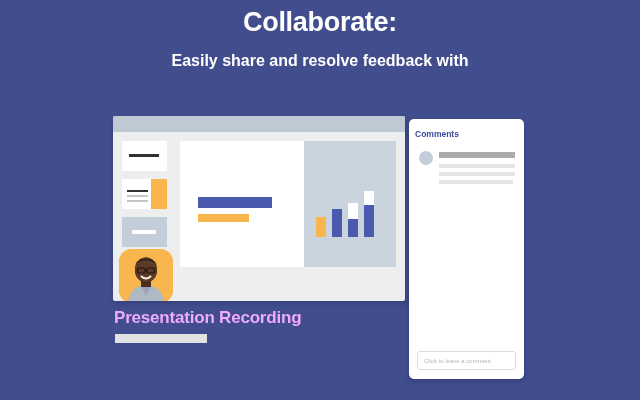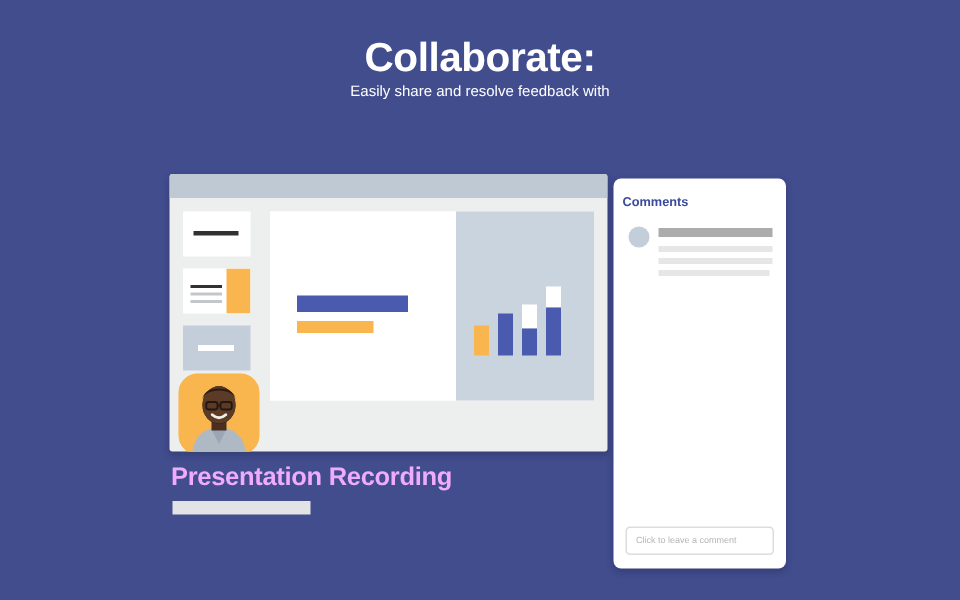--- a/index.html
+++ b/index.html
@@ -14,34 +14,35 @@
     background:#424D8E;
     font-family:"Liberation Sans", sans-serif;
     position:relative;
   }
 
   
   .hero {
     position:absolute;
     top:0; left:0; right:0;
     text-align:center;
-    padding-top:24px;
+    padding-top:8px;
   }
   .hero-title {
     color:#FFFFFF;
     font-size:27px;
     font-weight:bold;
     letter-spacing:-0.3px;
     line-height:1.1;
   }
   .hero-sub {
     color:#FFFFFF;
-    font-size:10px;
-    font-weight:normal;
+    font-size:16px;
+    font-weight:bold;
     line-height:1.55;
+    margin-top:11px;
   }
 
   
   .stage {
     position:absolute;
     left:113px;
     top:116px;
     width:417px;
     height:265px;
   }

